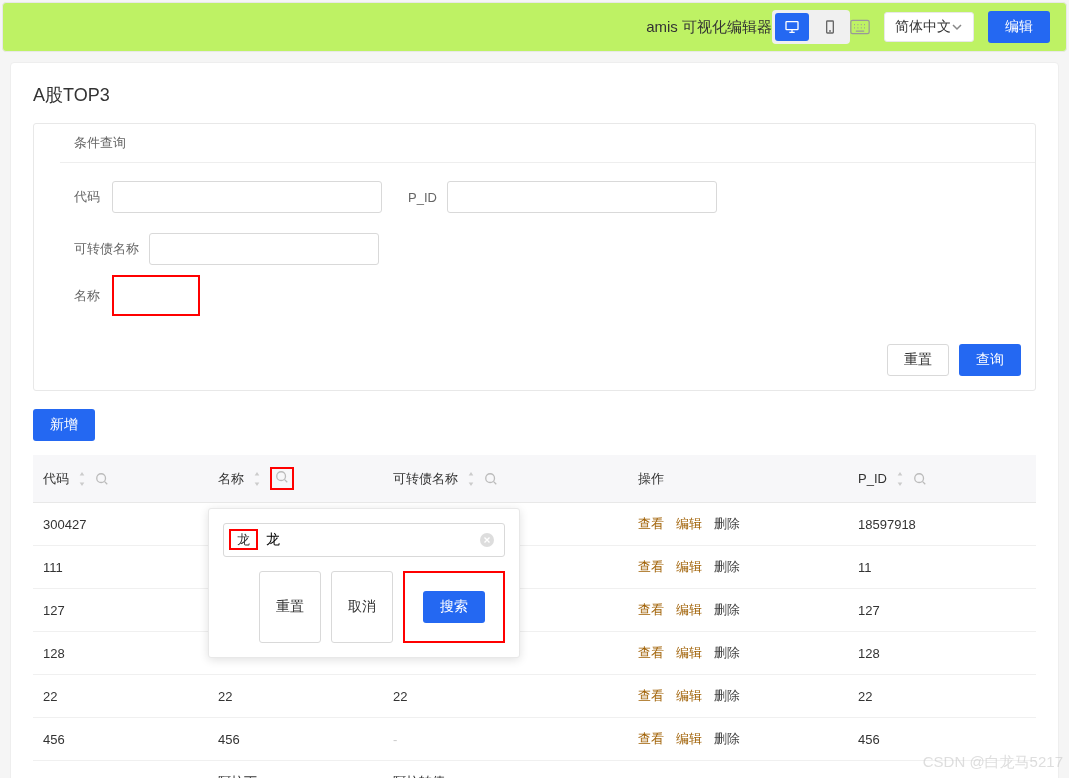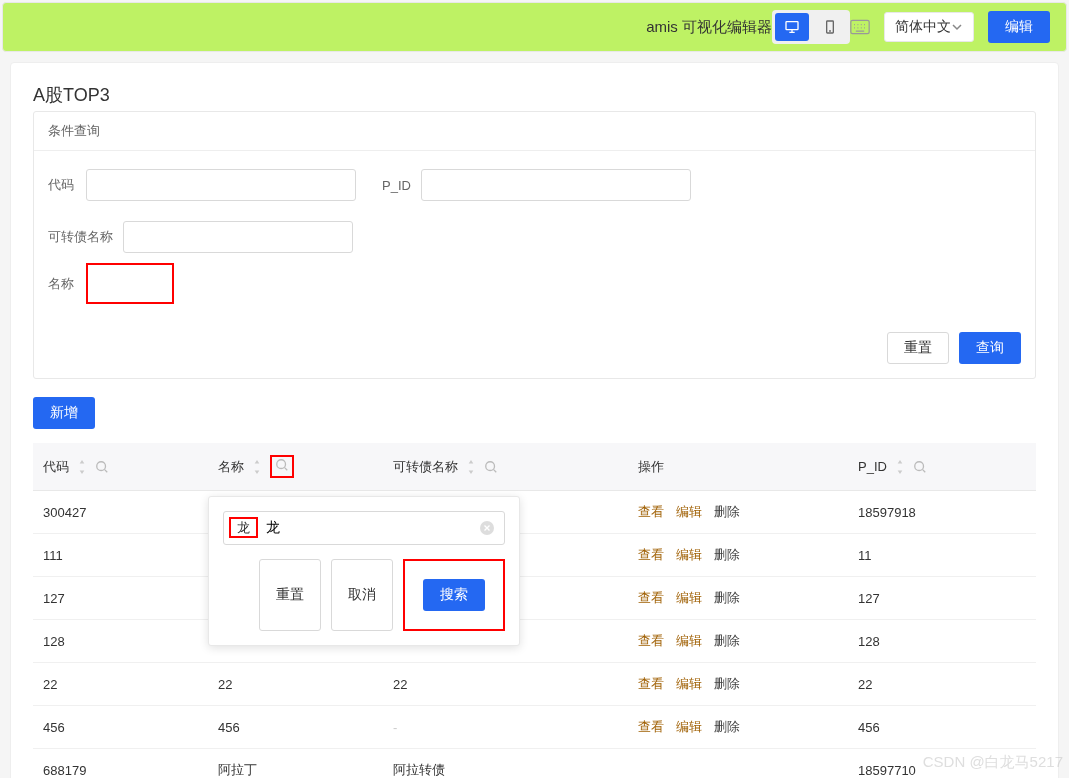--- a/index.html
+++ b/index.html
@@ -11,22 +11,22 @@
     .device-btn.active { background: #2468f2; color: #fff; }
     .device-btn svg { width: 16px; height: 16px; }
     .top-right { display: flex; align-items: center; gap: 14px; }
     .kbd-icon { color: #999; width: 20px; height: 16px; }
     .lang-select { display: flex; align-items: center; gap: 0; padding: 5px 10px; border: 1px solid #e8e8e8; border-radius: 3px; cursor: pointer; background: #fff; }
     .lang-select svg { width: 12px; height: 12px; color: #888; }
     .btn { display: inline-flex; align-items: center; justify-content: center; padding: 6px 16px; border-radius: 3px; cursor: pointer; font-size: 14px; border: 1px solid transparent; }
     .btn-primary { background: #2468f2; color: #fff; }
     .btn-default { background: #fff; border-color: #d9d9d9; color: #333; }
     .main { margin: 10px; background: #fff; border: 1px solid #eee; border-radius: 4px; padding: 20px 22px 0; }
-    .page-title { font-size: 18px; margin-bottom: 4px; color: #333; }
-    .filter-panel { border: 1px solid #e8e8e8; border-radius: 3px; margin-bottom: 18px; }
+    .page-title { font-size: 18px; margin-bottom: 16px; color: #333; }
+    .filter-panel { border: 1px solid #e8e8e8; border-radius: 3px; margin-bottom: 18px; padding-left: 26px; }
     .filter-head { padding: 10px 14px; border-bottom: 1px solid #eee; color: #666; font-size: 13px; }
     .filter-body { padding: 18px 14px 10px; }
     .filter-row { display: flex; flex-wrap: wrap; gap: 20px 26px; margin-bottom: 10px; }
     .filter-item { display: flex; align-items: center; gap: 10px; }
     .filter-item label { color: #666; font-size: 13px; min-width: 28px; }
     .filter-item input { height: 32px; border: 1px solid #d9d9d9; border-radius: 3px; padding: 0 10px; font-size: 13px; }
     .input-lg { width: 270px; }
     .input-md { width: 230px; }
     .filter-actions { display: flex; justify-content: flex-end; gap: 10px; padding: 8px 14px 14px; }
     .red-box { border: 2px solid #ff0000; display: inline-block; }

